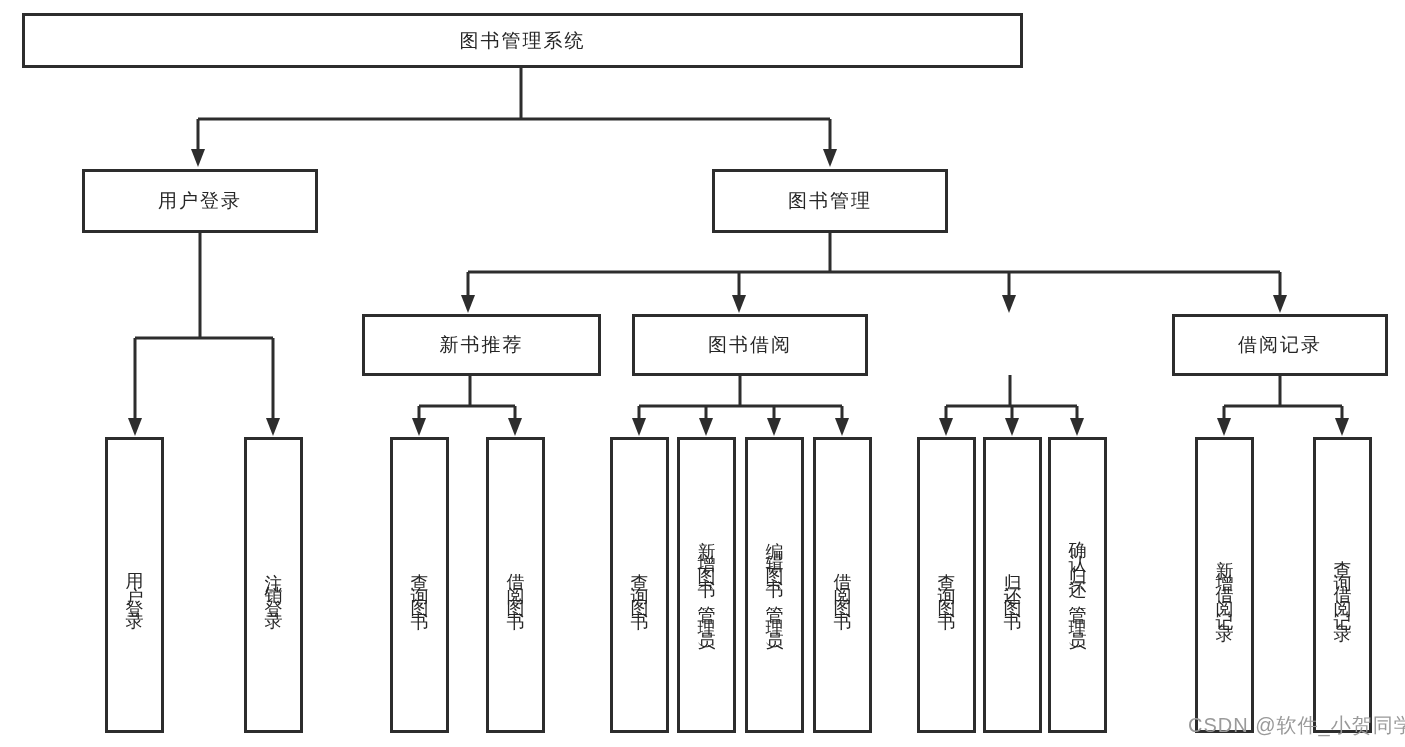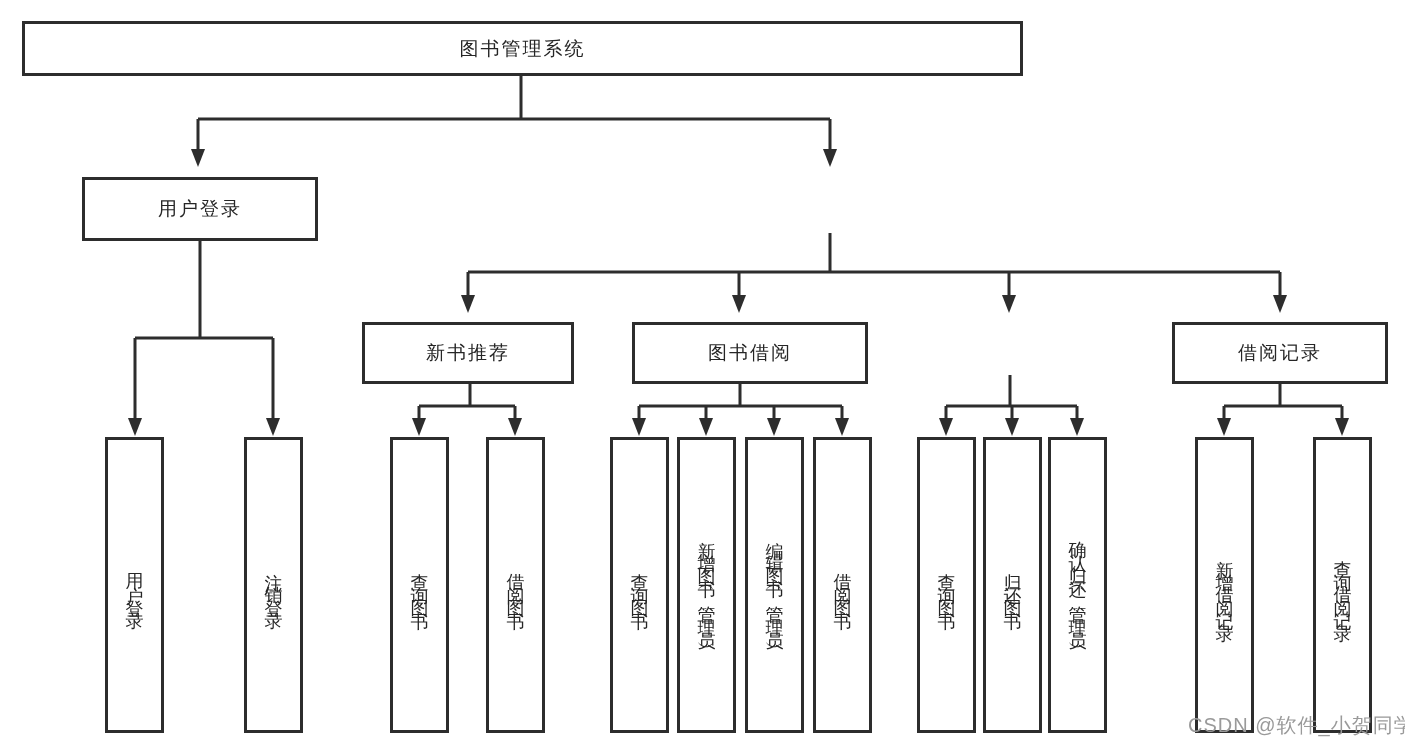--- a/index.html
+++ b/index.html
@@ -23,21 +23,20 @@
     display: flex;
     align-items: center;
     justify-content: center;
     color: #262626;
     z-index: 2;
   }
   .hbox {
     font-size: 19px;
     letter-spacing: 2px;
     white-space: nowrap;
-    margin-top: 8px;
   }
   .leaf {
     writing-mode: vertical-rl;
     text-orientation: mixed;
     font-size: 18px;
     letter-spacing: 13px;
     line-height: 1;
   }
   #connectors {
     position: absolute;
@@ -90,22 +89,23 @@
       <polygon points="1005,418 1019,418 1012,436"></polygon>
       <polygon points="1070,418 1084,418 1077,436"></polygon>
       <polygon points="1217,418 1231,418 1224,436"></polygon>
       <polygon points="1335,418 1349,418 1342,436"></polygon>
     </g>
   </svg>
 
   <div class="box hbox" style="left:22px; top:13px; width:1001px; height:55px;">图书管理系统</div>
 
   <div class="box hbox" style="left:82px; top:169px; width:236px; height:64px;">用户登录</div>
+  <div class="box hbox" style="left:712px; top:169px; width:236px; height:64px;">图书管理</div>
 
-  <div class="box hbox" style="left:362px; top:314px; width:212px; height:62px;">新书推荐</div>
+  <div class="box hbox" style="left:362px; top:314px; width:239px; height:62px;">新书推荐</div>
   <div class="box hbox" style="left:632px; top:314px; width:236px; height:62px;">图书借阅</div>
   <div class="box hbox" style="left:1172px; top:314px; width:216px; height:62px;">借阅记录</div>
 
   <div class="box leaf" style="left:105px; top:437px; width:59px; height:296px;">用户登录</div>
   <div class="box leaf" style="left:244px; top:437px; width:59px; height:296px;">注销登录</div>
 
   <div class="box leaf" style="left:390px; top:437px; width:59px; height:296px;">查询图书</div>
   <div class="box leaf" style="left:486px; top:437px; width:59px; height:296px;">借阅图书</div>
 
   <div class="box leaf" style="left:610px; top:437px; width:59px; height:296px;">查询图书</div>

